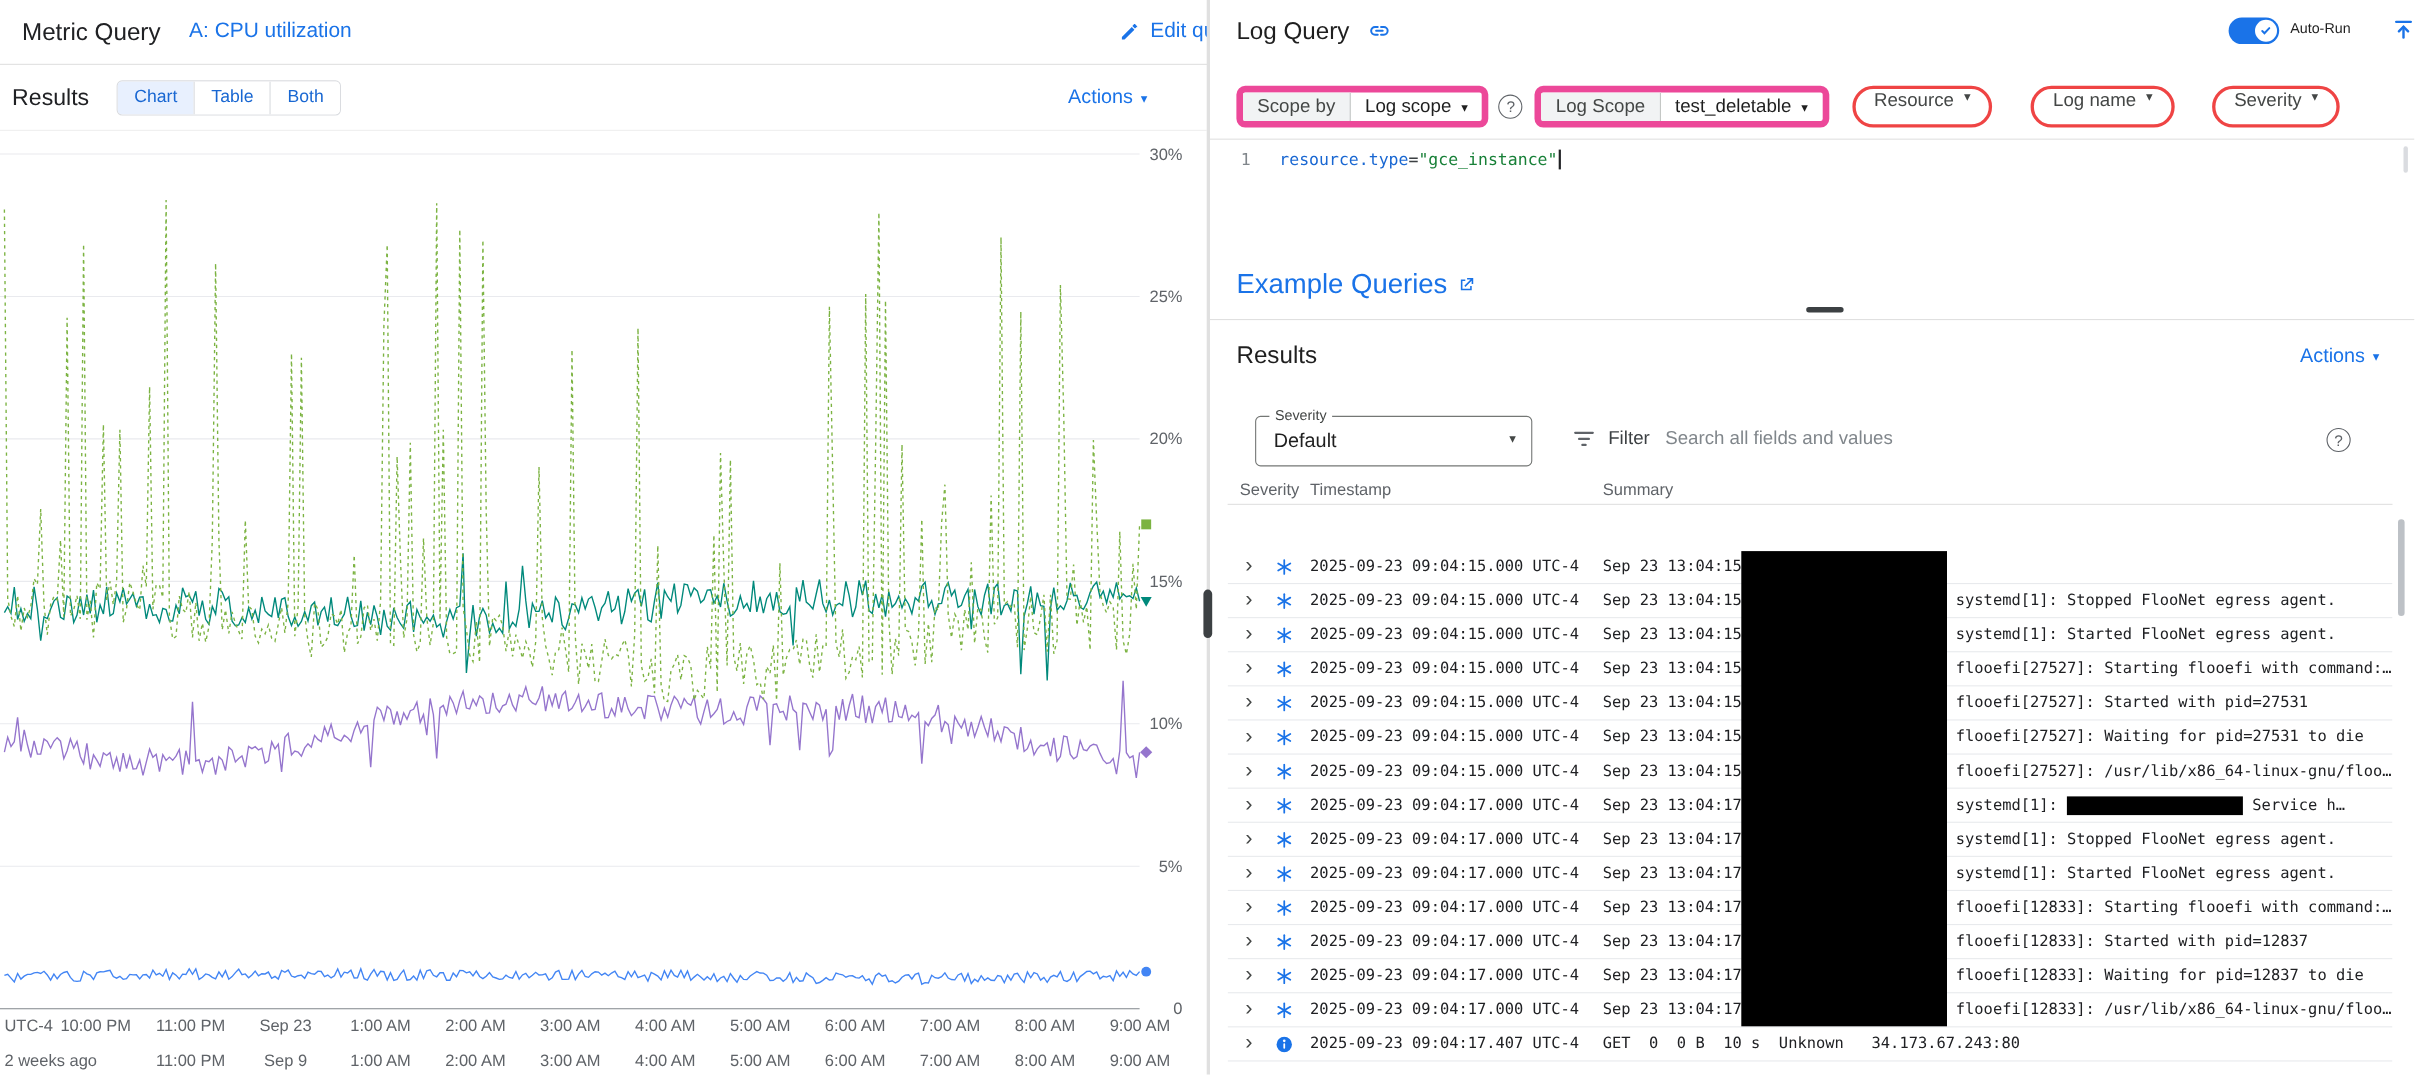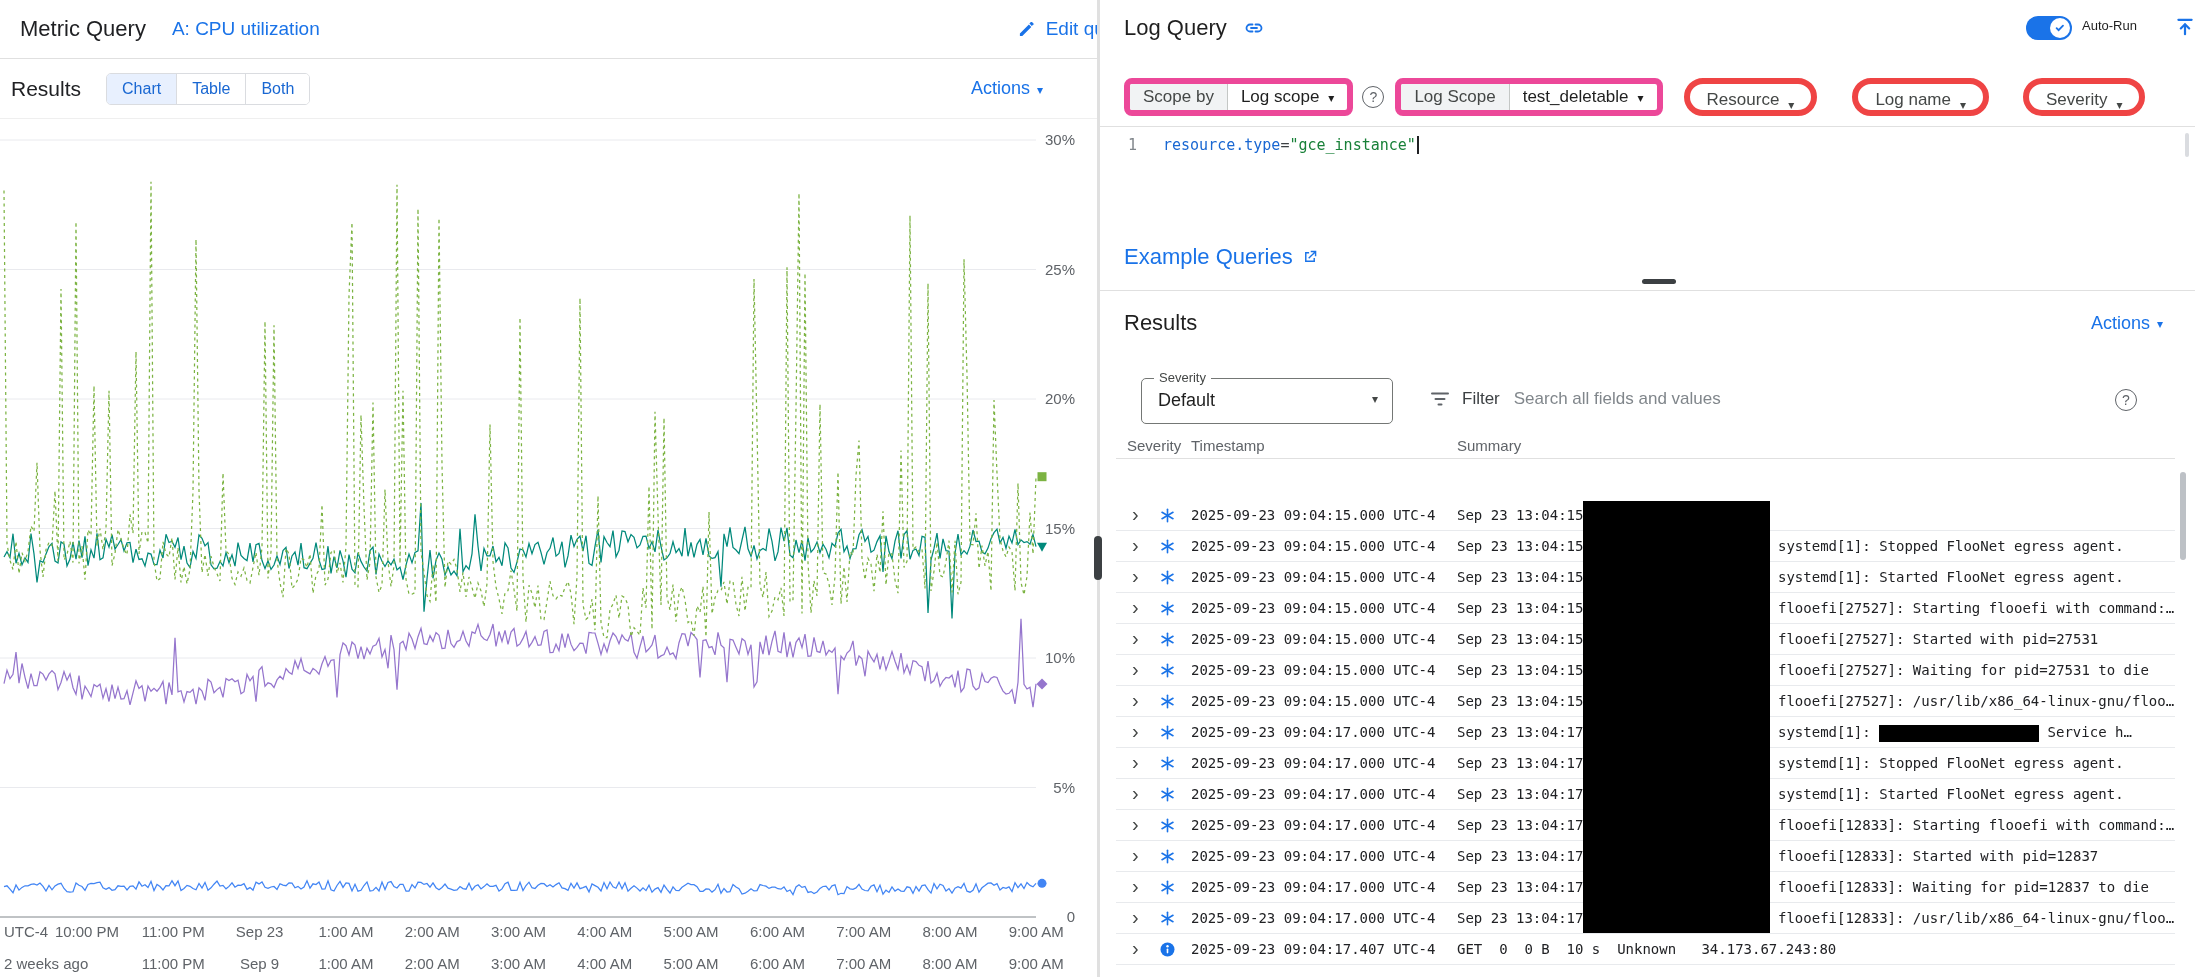--- a/index.html
+++ b/index.html
@@ -35,31 +35,31 @@
   .autorun-knob{position:absolute;left:24px;top:2px;width:20px;height:20px;border-radius:50%;background:#fff;display:flex;align-items:center;justify-content:center}
   .autorun-label{position:absolute;left:982px;top:18px;font-size:13px;color:#1f1f1f}
   .collapse-btn{position:absolute;left:1074px;top:16px;cursor:pointer}
 
   .l-toolbar{position:absolute;left:24px;top:78px;height:38px;display:flex;align-items:center}
   .chip{height:38px;display:flex;align-items:stretch;border:6px solid #ec4899;border-radius:8px;overflow:hidden;font-size:17px;background:#fff;cursor:pointer}
   .chip-label{display:flex;align-items:center;padding:0 13px;background:#f1f3f4;color:#444746;border-right:1px solid #c4c7c5}
   .chip-value{display:flex;align-items:center;gap:9px;padding:0 13px;color:#1f1f1f}
   .help-circle{width:22px;height:22px;border:1.5px solid #5f6368;border-radius:50%;color:#5f6368;font-size:14px;display:flex;align-items:center;justify-content:center;cursor:pointer;flex:none}
   .mlA{margin-left:9px}.mlB{margin-left:11px}.mlC{margin-left:21px}.mlD{margin-left:35px}.mlE{margin-left:34px}
-  .pill{height:38px;display:flex;align-items:flex-end;gap:9px;padding:0 17px;border:6px solid #ef4444;border-radius:19px;color:#444746;font-size:17px;background:#fff;cursor:pointer}
+  .pill{height:38px;display:flex;align-items:flex-start;gap:9px;padding:0 17px;border:3px solid #ef4444;border-radius:19px;color:#444746;font-size:17px;background:#fff;cursor:pointer}
 
   .editor-top{position:absolute;left:0;right:0;top:126px;height:1px;background:#e0e0e0}
   .l-editor{position:absolute;left:0;right:0;top:127px;height:97px;font-family:"DejaVu Sans Mono",monospace;font-size:15px;cursor:text}
   .gutter{position:absolute;left:28px;top:9px;color:#80868b}
   .codeline{position:absolute;left:63px;top:9px;white-space:pre}
   .code-key{color:#1967d2}.code-op{color:#3c4043}.code-str{color:#188038}
   .cursor{display:inline-block;width:2px;height:18px;background:#202124;vertical-align:text-bottom;margin-left:1px}
   .editor-sb{position:absolute;right:6px;top:6px;width:4px;height:24px;border-radius:2px;background:#dadce0}
 
-  .example{position:absolute;left:24px;top:244px;display:flex;align-items:center;gap:8px;color:#1a73e8;font-size:22px;font-weight:500;cursor:pointer}
+  .example{position:absolute;left:24px;top:244px;display:flex;align-items:center;gap:8px;color:#1a73e8;font-size:25px;font-weight:500;cursor:pointer}
   .dash{position:absolute;left:542px;top:279px;width:34px;height:5px;border-radius:3px;background:#3c4043;cursor:row-resize}
   .l-divider{position:absolute;left:0;right:0;top:290px;height:1px;background:#e0e0e0}
   .l-results-bar{position:absolute;left:0;right:32px;top:300px;height:46px;display:flex;align-items:center;padding-left:24px}
   .results2{font-size:22px;color:#1f1f1f}
 
   .sev-select{position:absolute;left:41px;top:378px;width:252px;height:46px;border:1px solid #747775;border-radius:5px;background:#fff;cursor:pointer}
   .sev-label{position:absolute;left:12px;top:-9px;background:#fff;padding:0 5px;font-size:13px;color:#444746}
   .sev-value{position:absolute;left:16px;top:11px;font-size:18px;color:#1f1f1f}
   .sev-caret{position:absolute;right:14px;top:14px;color:#444746}
   .filterbox{position:absolute;left:329px;top:388px;display:flex;align-items:center;gap:11px;cursor:text}

